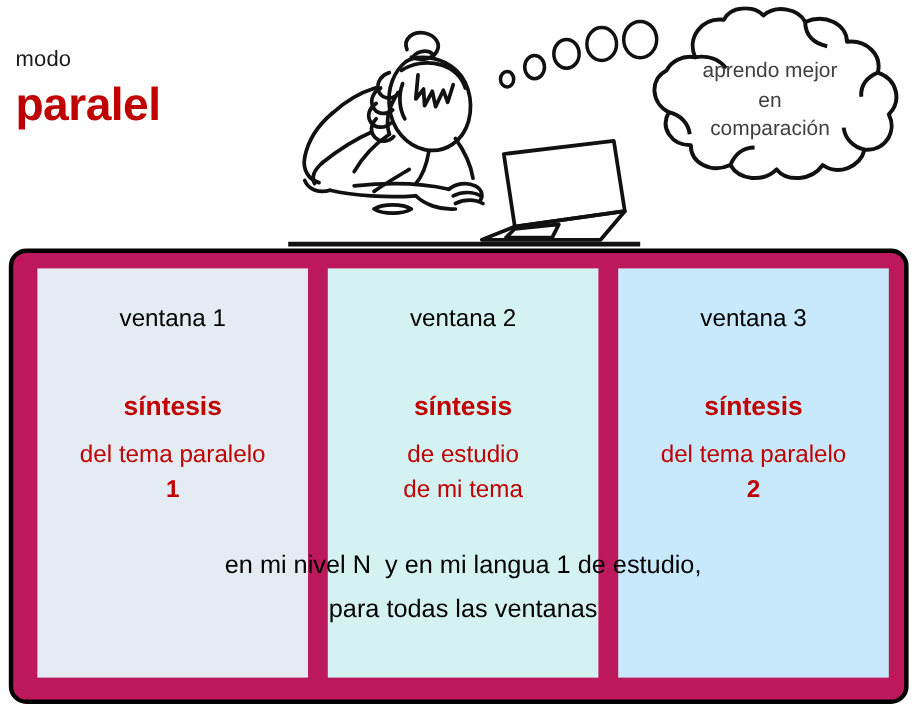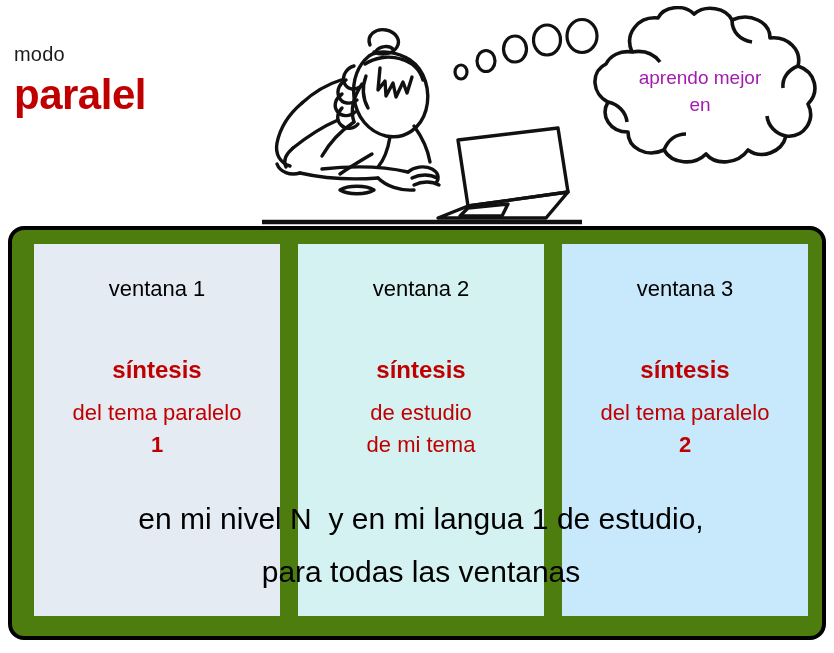--- a/index.html
+++ b/index.html
@@ -85,35 +85,35 @@
     flex-direction: column;
     align-items: center;
     justify-content: center;
     padding-top: 6px;
     box-sizing: border-box;
     pointer-events: none;
   }
   #cloud-text .cloud-line {
     font-size: 19px;
     line-height: 1.42;
-    color: #a21caf;
+    color: #404040;
     text-align: center;
   }
 
   
   #panel-frame {
     position: absolute;
     left: 8px;
     top: 226px;
     width: 818px;
     height: 414px;
     box-sizing: border-box;
     border: 4px solid #000000;
     border-radius: 16px;
-    background: #4d7c0f;
+    background: #be185d;
   }
 
   #columns-row {
     position: absolute;
     left: 22px;
     top: 14px;
     width: 774px;
     height: 372px;
     display: flex;
     justify-content: space-between;
@@ -150,21 +150,21 @@
   
   #footnote {
     position: absolute;
     left: 0;
     top: 263px;
     width: 818px;
     text-align: center;
     pointer-events: none;
   }
   #footnote .foot-line {
-    font-size: 30px;
+    font-size: 23px;
     line-height: 1.75;
     color: #000000;
     white-space: pre;
   }
 </style>
 </head>
 <body>
 
 <div id="header-area">
 
@@ -257,20 +257,21 @@
       <path d="M60 46 C72 44 82 48 88 56" fill="none"></path>
       <path d="M160 14 C160 26 168 34 180 36" fill="none"></path>
       <path d="M226 60 C216 64 210 72 211 82" fill="none"></path>
       <path d="M214 130 C204 128 196 120 195 110" fill="none"></path>
       <path d="M92 144 C96 134 104 128 114 128" fill="none"></path>
       <path d="M36 96 C46 98 54 106 55 116" fill="none"></path>
     </svg>
     <div id="cloud-text">
       <div class="cloud-line">aprendo mejor</div>
       <div class="cloud-line">en</div>
+      <div class="cloud-line">comparación</div>
     </div>
   </div>
 </div>
 
 <div id="panel-frame" style="border-color: rgb(0, 0, 0);">
 
   <div id="columns-row">
 
     <div class="window-column" id="col-1" style="background: rgb(228, 235, 242);">
       <div class="col-title">ventana 1</div>

